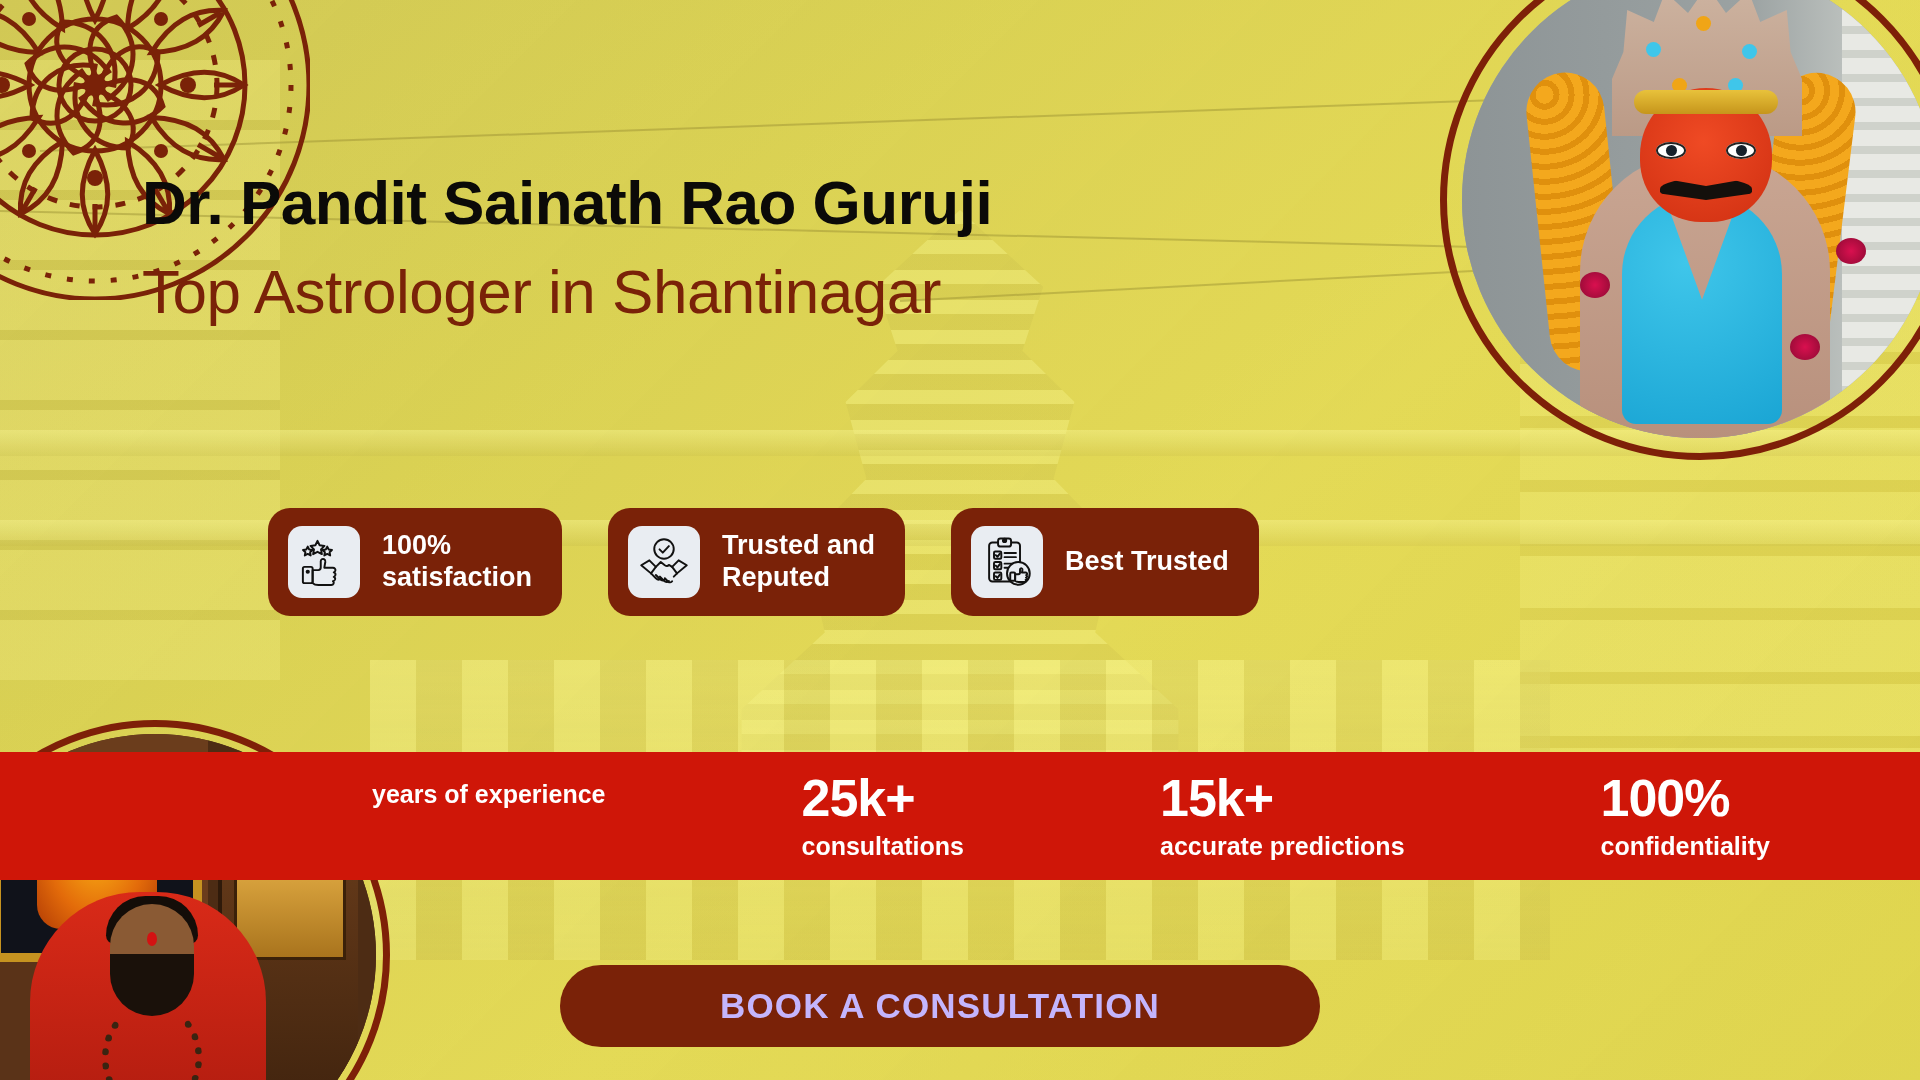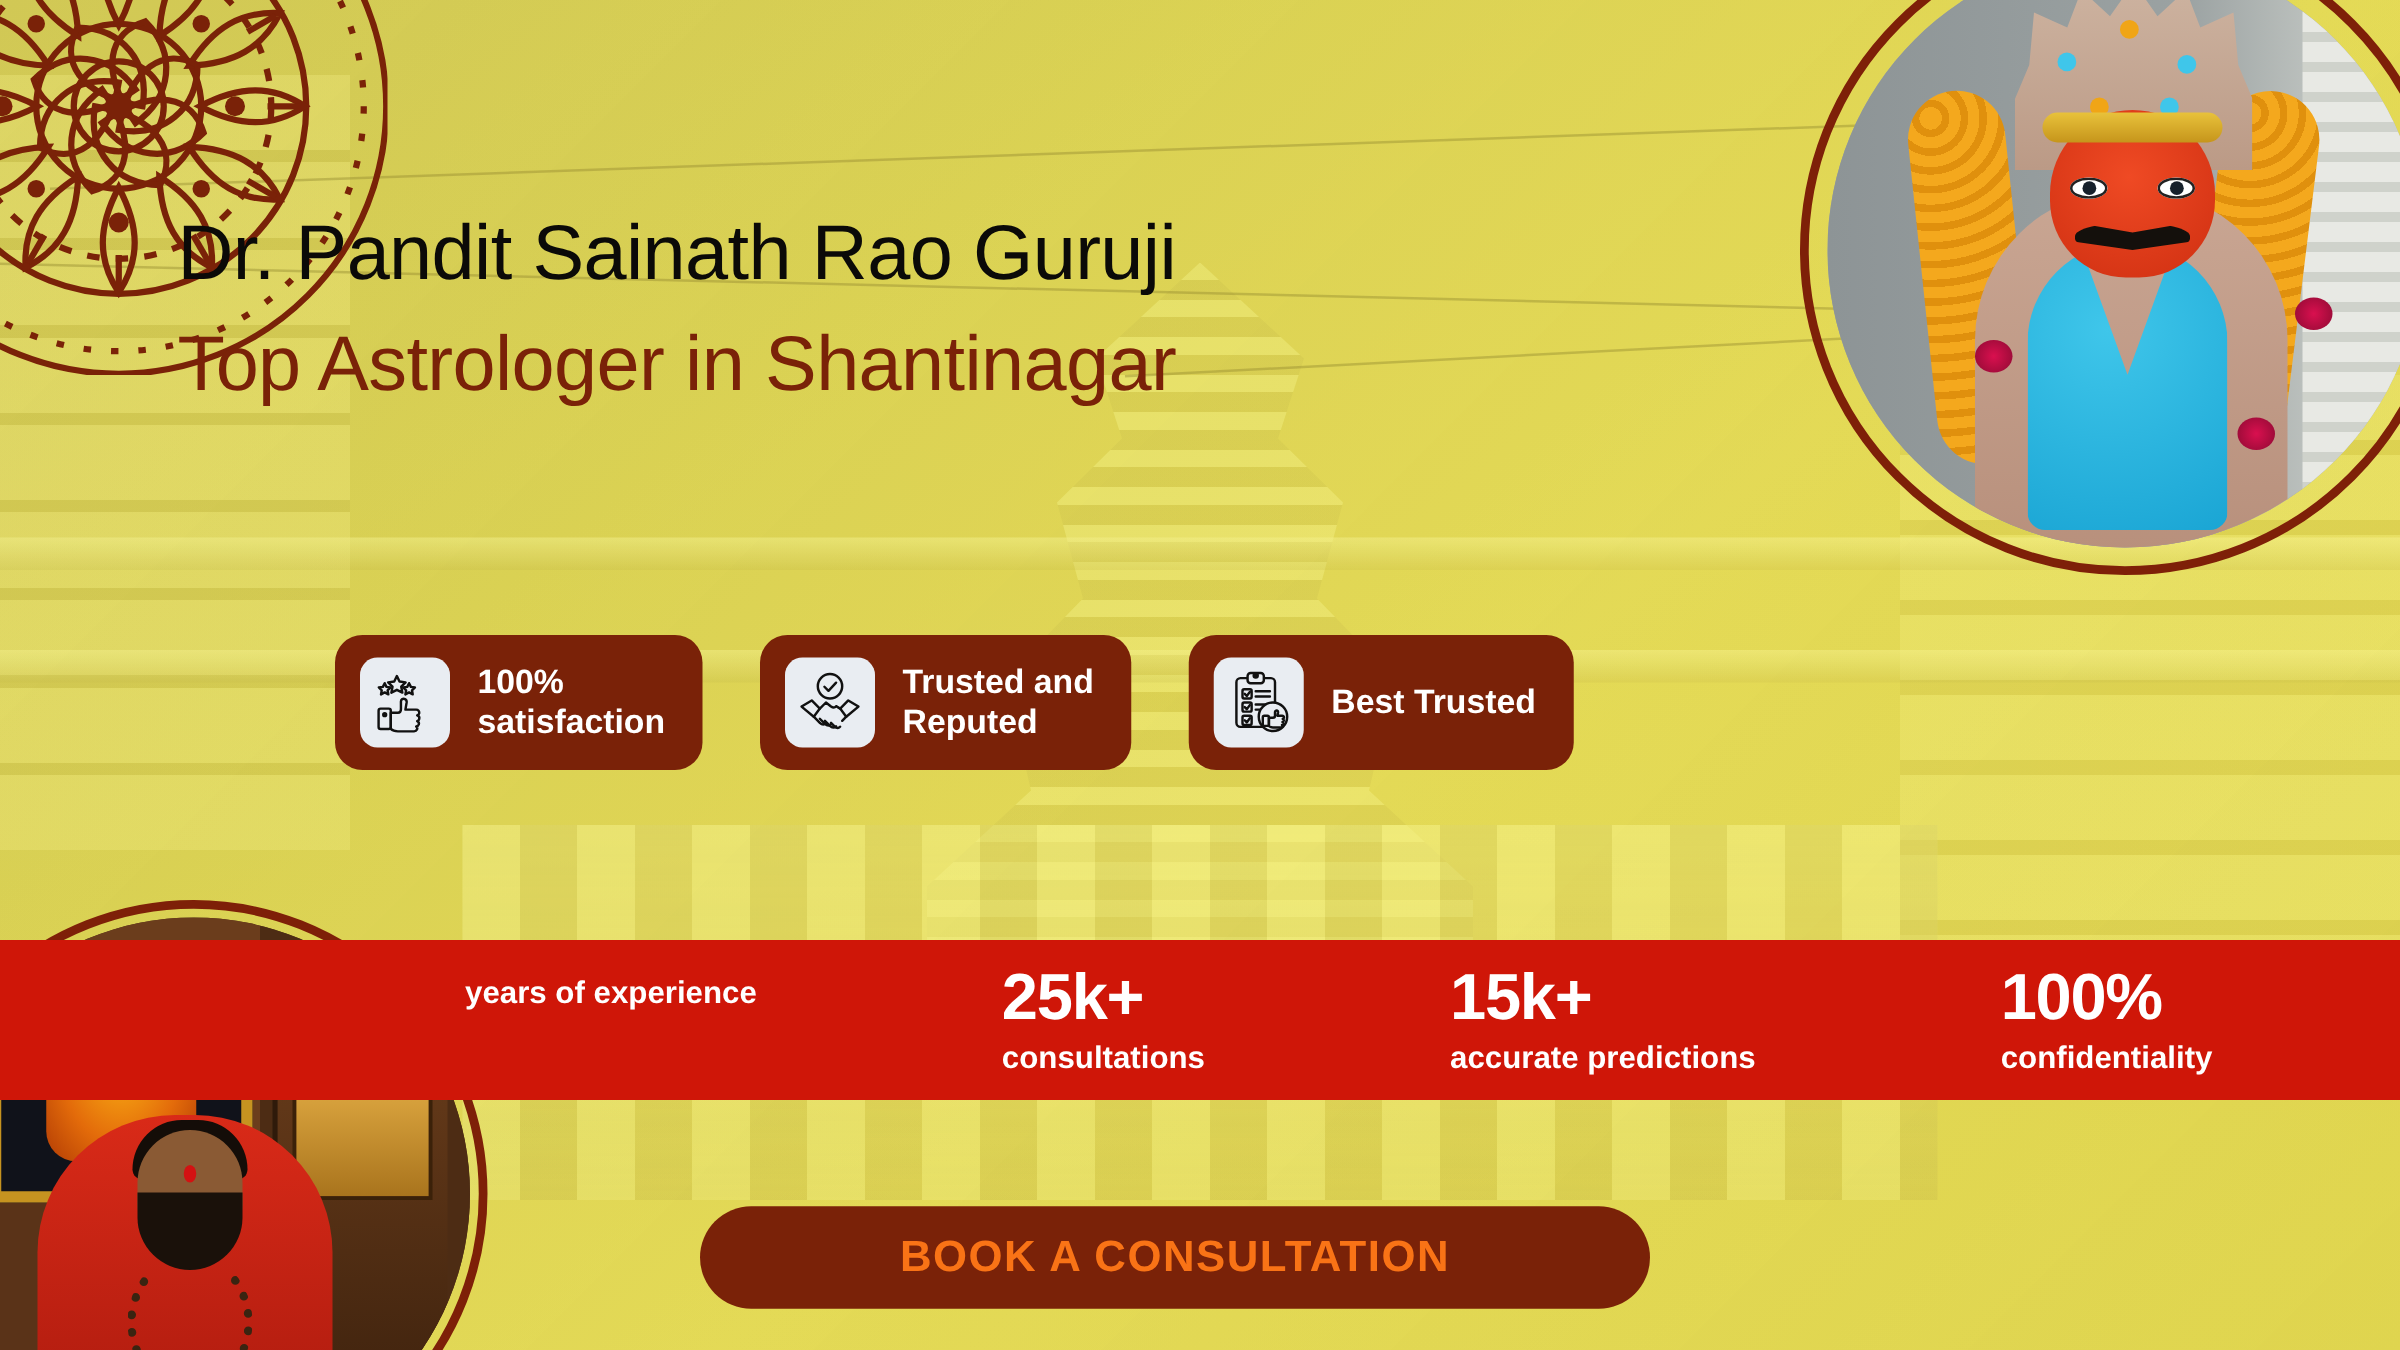--- a/index.html
+++ b/index.html
@@ -248,21 +248,21 @@
   }
   .astro-photo .mala {
     position: absolute; left: 168px; top: 268px; width: 100px; height: 112px;
     border: 7px dotted #3a2411; border-radius: 50%;
     border-top-color: transparent;
   }
 
   
   .headings { position: absolute; left: 142px; top: 170px; }
   .title {
-    font-size: 62px; font-weight: 400; color: #0b0a08;
+    font-size: 62px; font-weight: 700; color: #0b0a08;
     letter-spacing: -0.5px; line-height: 1.08;
     white-space: nowrap;
   }
   .subtitle {
     margin-top: 22px;
     font-size: 62px; font-weight: 400; color: #7a2208;
     letter-spacing: -0.5px; line-height: 1.08;
     white-space: nowrap;
   }
 
@@ -304,21 +304,21 @@
   .stat-value { font-size: 52px; font-weight: 700; line-height: 1.0; letter-spacing: -1px; }
   .stat-label { font-size: 25px; font-weight: 700; margin-top: 8px; }
 
   
   .cta {
     position: absolute; left: 560px; top: 965px;
     width: 760px; height: 82px;
     background: #7a2208;
     border-radius: 41px;
     border: none;
-    color: #f97316;
+    color: #c4b5fd;
     font-family: "Liberation Sans", sans-serif;
     font-size: 35px; font-weight: 700; letter-spacing: 1.2px;
     cursor: pointer;
     display: flex; align-items: center; justify-content: center;
   }
 </style>
 </head>
 <body>
 
 <div class="banner">

